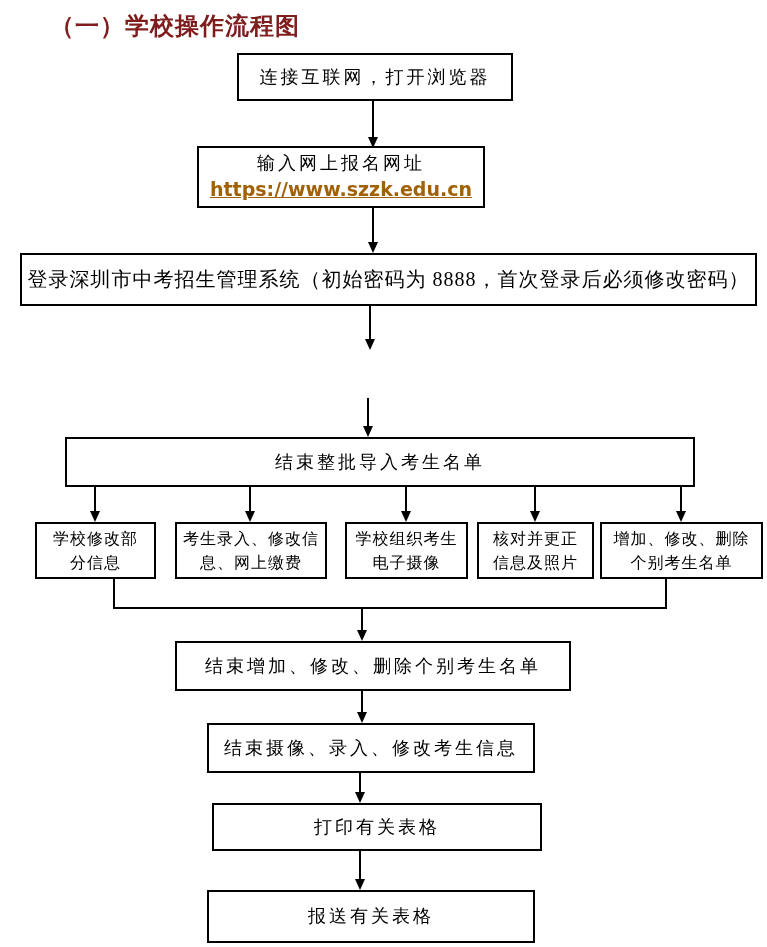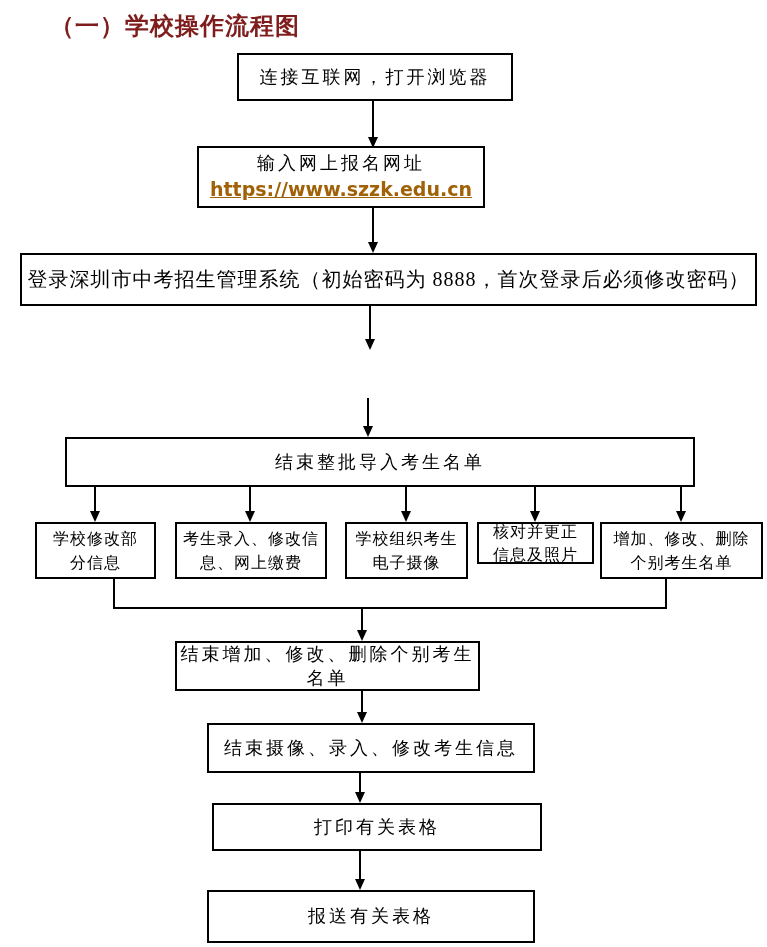--- a/index.html
+++ b/index.html
@@ -124,34 +124,34 @@
   </div>
 
   <div class="node small" style="left:175px; top:522px; width:152px; height:57px; padding:0 4px;">
     <span>考生录入、修改信息、网上缴费</span>
   </div>
 
   <div class="node small" style="left:345px; top:522px; width:123px; height:57px; padding:0 2px;">
     <span>学校组织考生电子摄像</span>
   </div>
 
-  <div class="node small" style="left:477px; top:522px; width:117px; height:42px; padding:0 8px;">
+  <div class="node small" style="left:477px; top:522px; width:117px; height:57px; padding:0 8px;">
     <span>核对并更正信息及照片</span>
   </div>
 
   <div class="node small" style="left:600px; top:522px; width:163px; height:57px; padding:16px 6px;">
     <span>增加、修改、删除个别考生名单</span>
   </div>
 
   <div class="connector" style="left:113px; top:579px; width:2px; height:30px;"></div>
   <div class="connector" style="left:665px; top:579px; width:2px; height:30px;"></div>
   <div class="connector" style="left:113px; top:607px; width:554px; height:2px;"></div>
   <div class="arrow" style="left:361px; top:609px; height:21px;"></div>
 
-  <div class="node" style="left:175px; top:641px; width:305px; height:50px;">
+  <div class="node" style="left:175px; top:641px; width:396px; height:50px;">
     <span>结束增加、修改、删除个别考生名单</span>
   </div>
 
   <div class="arrow" style="left:361px; top:691px; height:21px;"></div>
 
   <div class="node" style="left:207px; top:723px; width:328px; height:50px;">
     <span>结束摄像、录入、修改考生信息</span>
   </div>
 
   <div class="arrow" style="left:359px; top:773px; height:19px;"></div>

